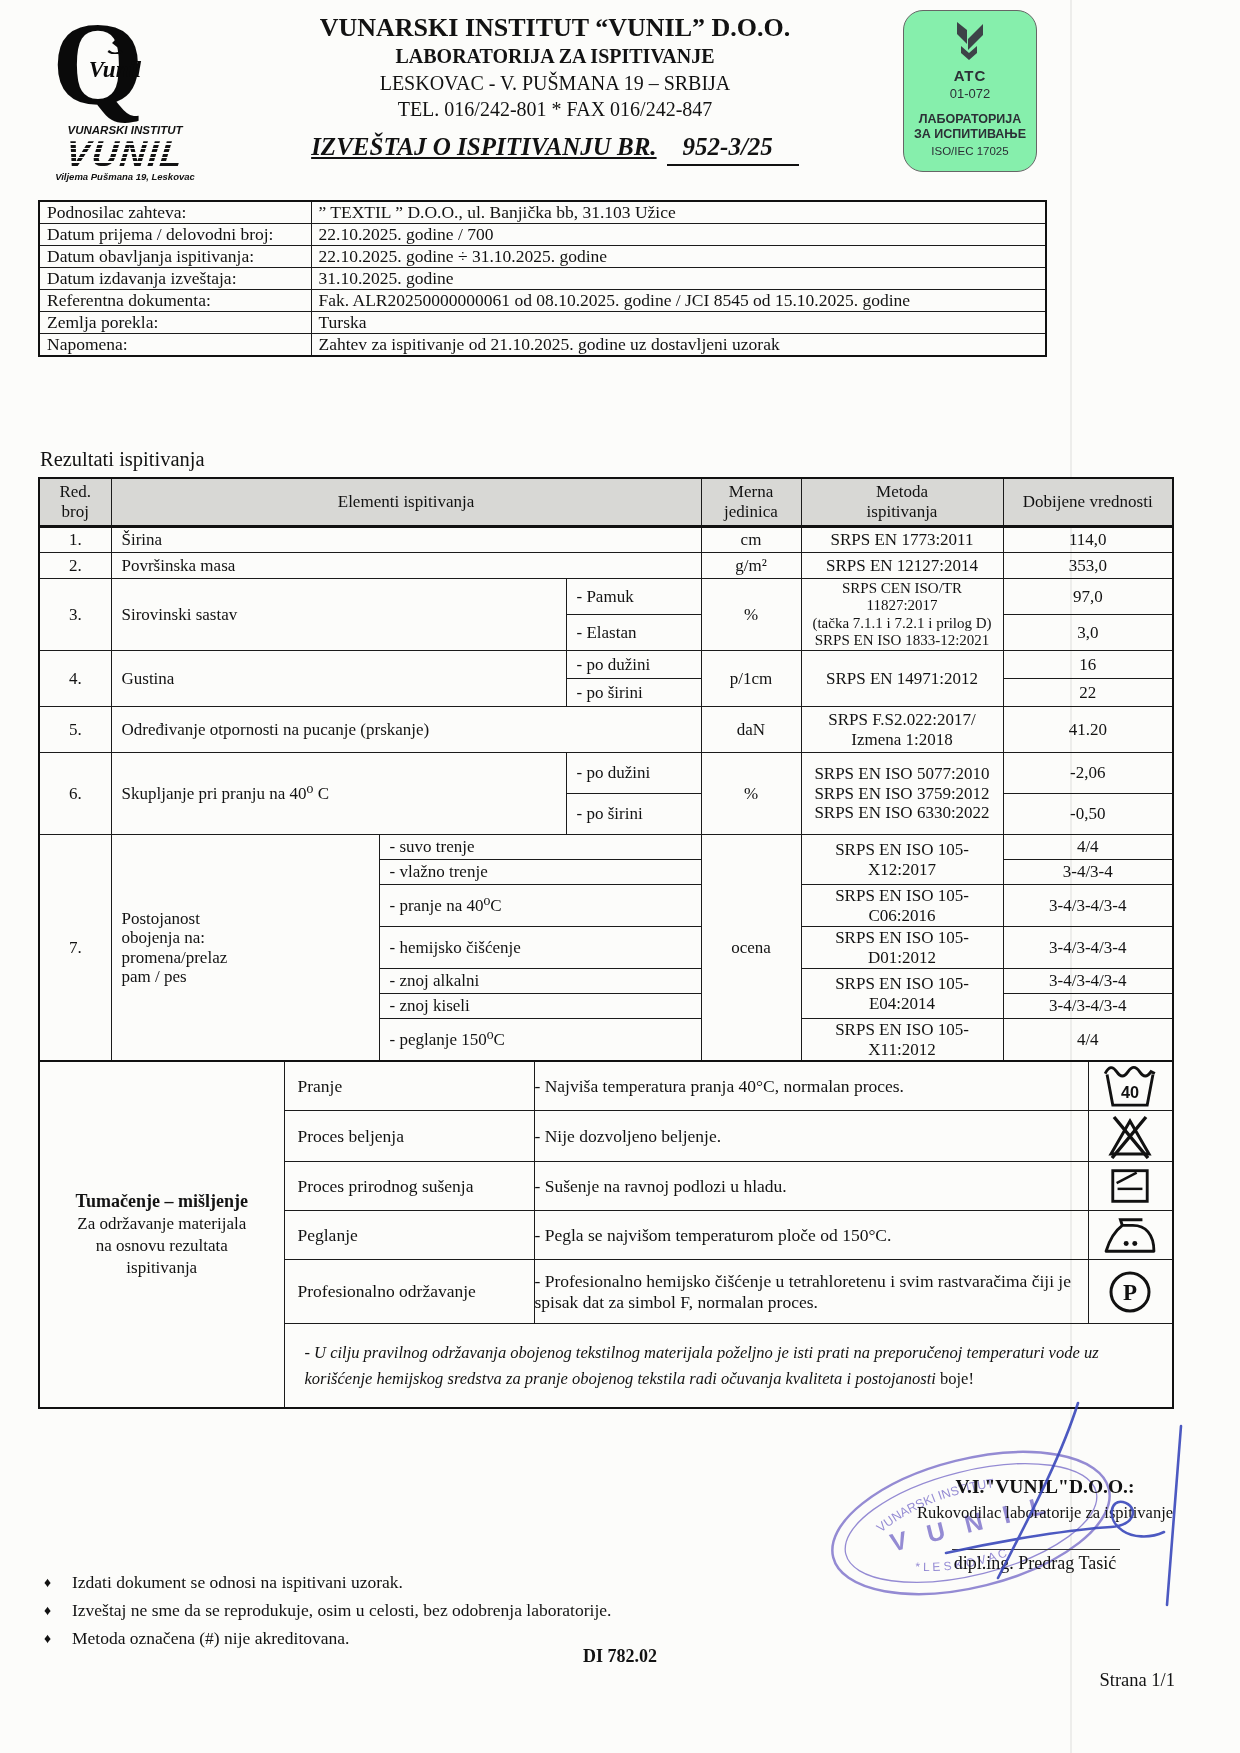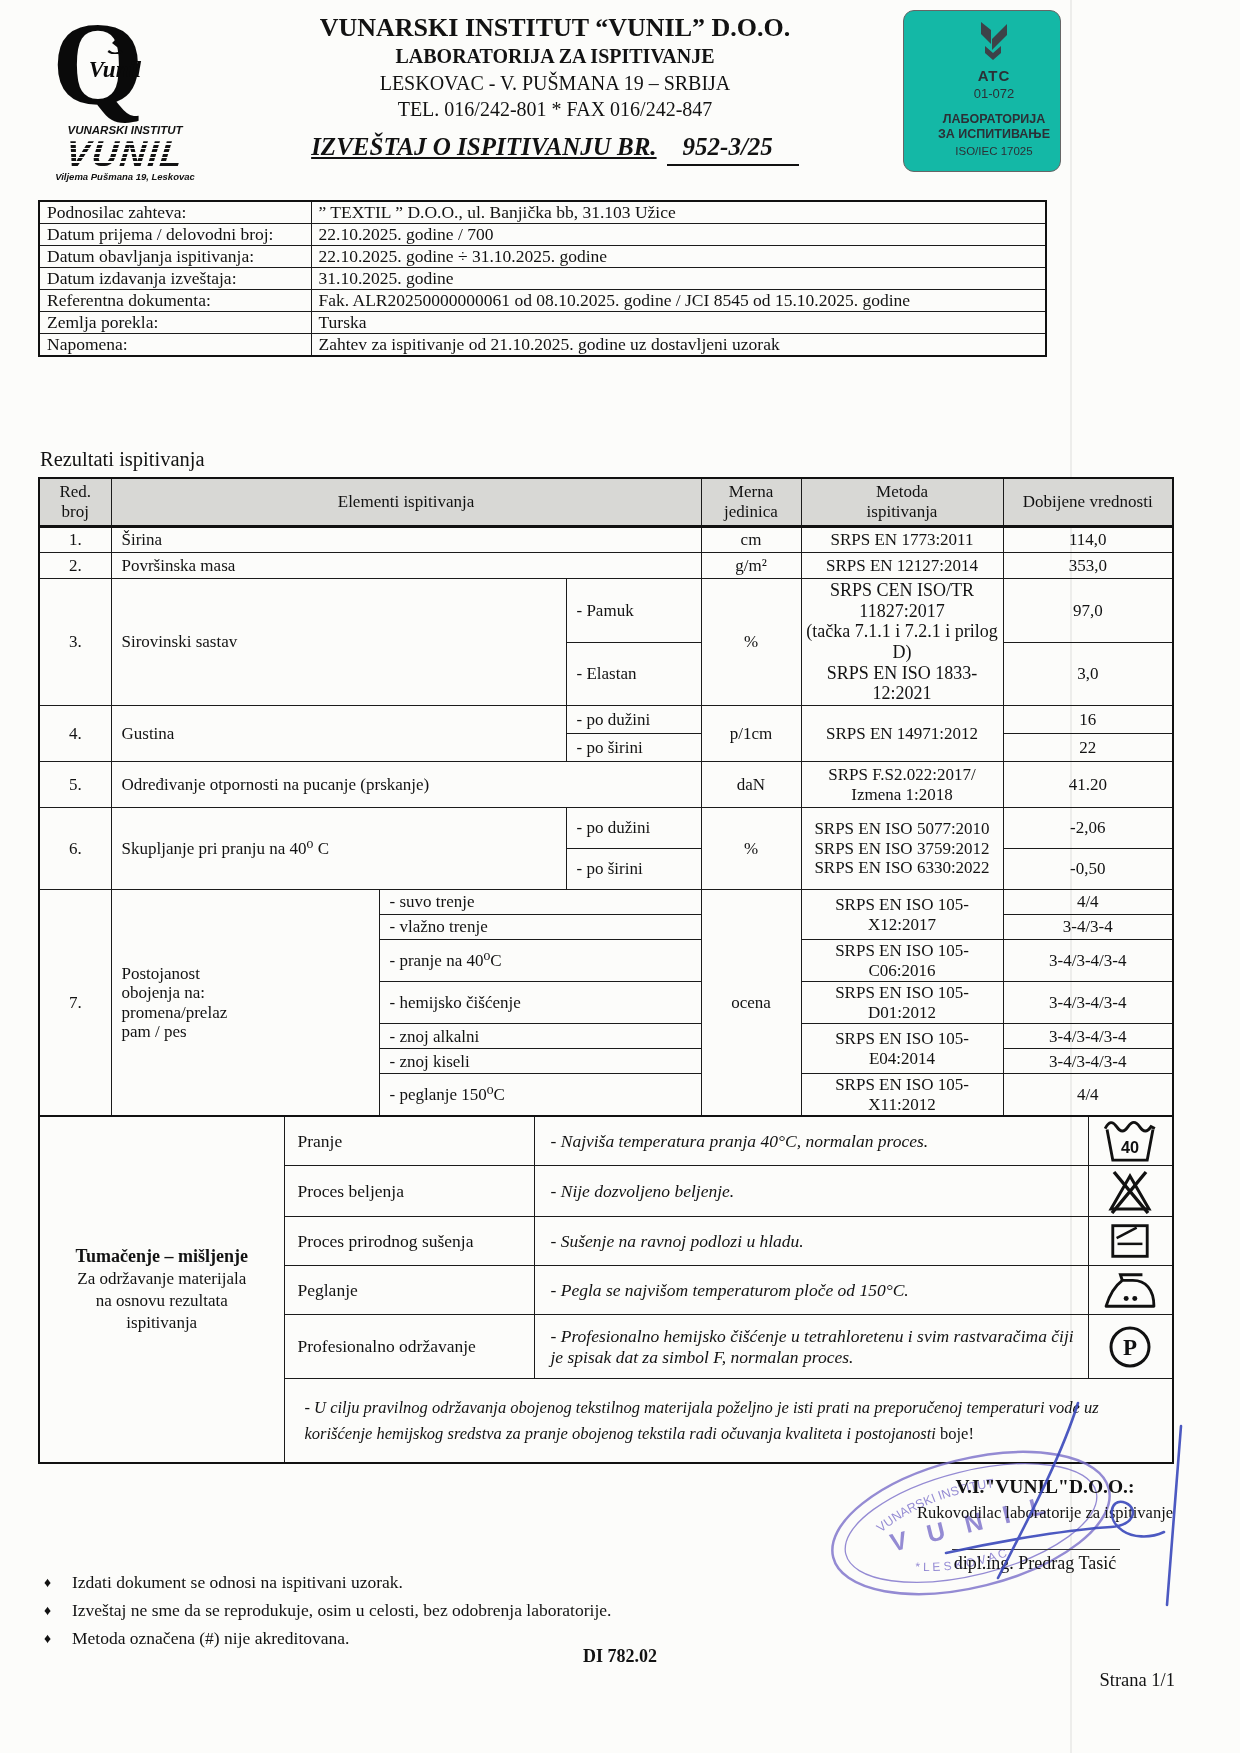--- a/index.html
+++ b/index.html
@@ -20,22 +20,22 @@
   .logo-vunil::after{content:"";position:absolute;inset:4px 0 2px 0;
               background:repeating-linear-gradient(180deg,transparent 0 3px,#fcfcfa 3px 4.6px);}
   .logo-addr{left:40px;top:172px;width:170px;text-align:center;
              font:italic bold 9.5px/1 "Liberation Sans",sans-serif;}
   .hdr-center{left:265px;top:14px;width:580px;text-align:center;}
   .hdr-name{font-weight:bold;font-size:26px;line-height:1.1;}
   .hdr-lab{font-weight:bold;font-size:20px;line-height:1.35;}
   .hdr-line{font-size:20px;line-height:1.3;}
   .hdr-title{left:265px;top:132px;width:580px;text-align:center;font:italic bold 25px/1.2 "Liberation Serif",serif;text-decoration:underline;}
   .hdr-num{display:inline-block;border-bottom:2px solid #111;padding:0 26px 2px 16px;margin-left:10px;}
-  .badge{left:903px;top:10px;width:132px;height:160px;border:1.5px solid #666;border-radius:11px;
-         text-align:center;color:#2c3036;background:#14b8a6;padding-left:24px;}
+  .badge{left:903px;top:10px;width:132px;height:160px;border:1.5px solid #666;border-radius:20px;
+         text-align:center;color:#2c3036;background:#86efac;}
   .badge-atc{font:bold 15px/1.25 "Liberation Sans",sans-serif;letter-spacing:1px;}
   .badge-no{font:13px/1.3 "Liberation Sans",sans-serif;}
   .badge-cy{font:bold 12.5px/1.25 "Liberation Sans",sans-serif;margin-top:9px;}
   .badge-iso{font:11.5px/1.4 "Liberation Sans",sans-serif;}
 
   
   table{border-collapse:collapse;table-layout:fixed;}
   td{border:1px solid #1b1b1b;overflow:hidden;}
   .info{left:38px;top:200px;}
   .info table{width:1007px;border:2px solid #111;}
@@ -50,21 +50,21 @@
   .res .left{text-align:left;padding-left:10px;}
   .res .meth{font-size:17px;}
   .pre{white-space:pre-line;}
 
   
   .care{width:1134px;border:2px solid #111;margin-top:-2px;}
   .care td{font-size:17.5px;vertical-align:middle;}
   .care .head{text-align:center;font-size:17px;line-height:1.3;padding:4px;}
   .care .head b{font-size:18px;}
   .care .nm{padding-left:13px;}
-  .care .ds{padding-left:16px;padding-right:8px;font-style:italic;}
+  .care .ds{padding-left:0;padding-right:8px;}
   .care .ic{text-align:center;padding:2px;}
   .care .note{font:italic 16.5px/1.55 "Liberation Serif",serif;padding:10px 20px;}
   .sym{display:inline-block;vertical-align:middle;}
 
   
   .sig-company{left:895px;top:1476px;width:300px;text-align:center;font-weight:bold;font-size:19.5px;}
   .sig-role{left:880px;top:1503px;width:330px;text-align:center;font-size:16.5px;}
   .sig-line{left:952px;top:1549px;width:168px;border-top:1.5px solid #333;}
   .sig-name{left:925px;top:1553px;width:220px;text-align:center;font-size:18px;}
   .stamp{left:806px;top:1418px;}
@@ -191,21 +191,21 @@
         <td colspan="3" class="left">Površinska masa</td>
         <td>g/m²</td>
         <td class="meth">SRPS EN 12127:2014</td>
         <td>353,0</td>
       </tr>
       <tr style="height:36px">
         <td rowspan="2">3.</td>
         <td rowspan="2" colspan="2" class="left">Sirovinski sastav</td>
         <td class="left">- Pamuk</td>
         <td rowspan="2">%</td>
-        <td rowspan="2" class="meth pre" style="font-size:18px">SRPS CEN ISO/TR 11827:2017
+        <td rowspan="2" class="meth pre" style="font-size:15px">SRPS CEN ISO/TR 11827:2017
 (tačka 7.1.1 i 7.2.1 i prilog D)
 SRPS EN ISO 1833-12:2021</td>
         <td>97,0</td>
       </tr>
       <tr style="height:36px">
         <td class="left">- Elastan</td>
         <td>3,0</td>
       </tr>
       <tr style="height:28px">
         <td rowspan="2">4.</td>

